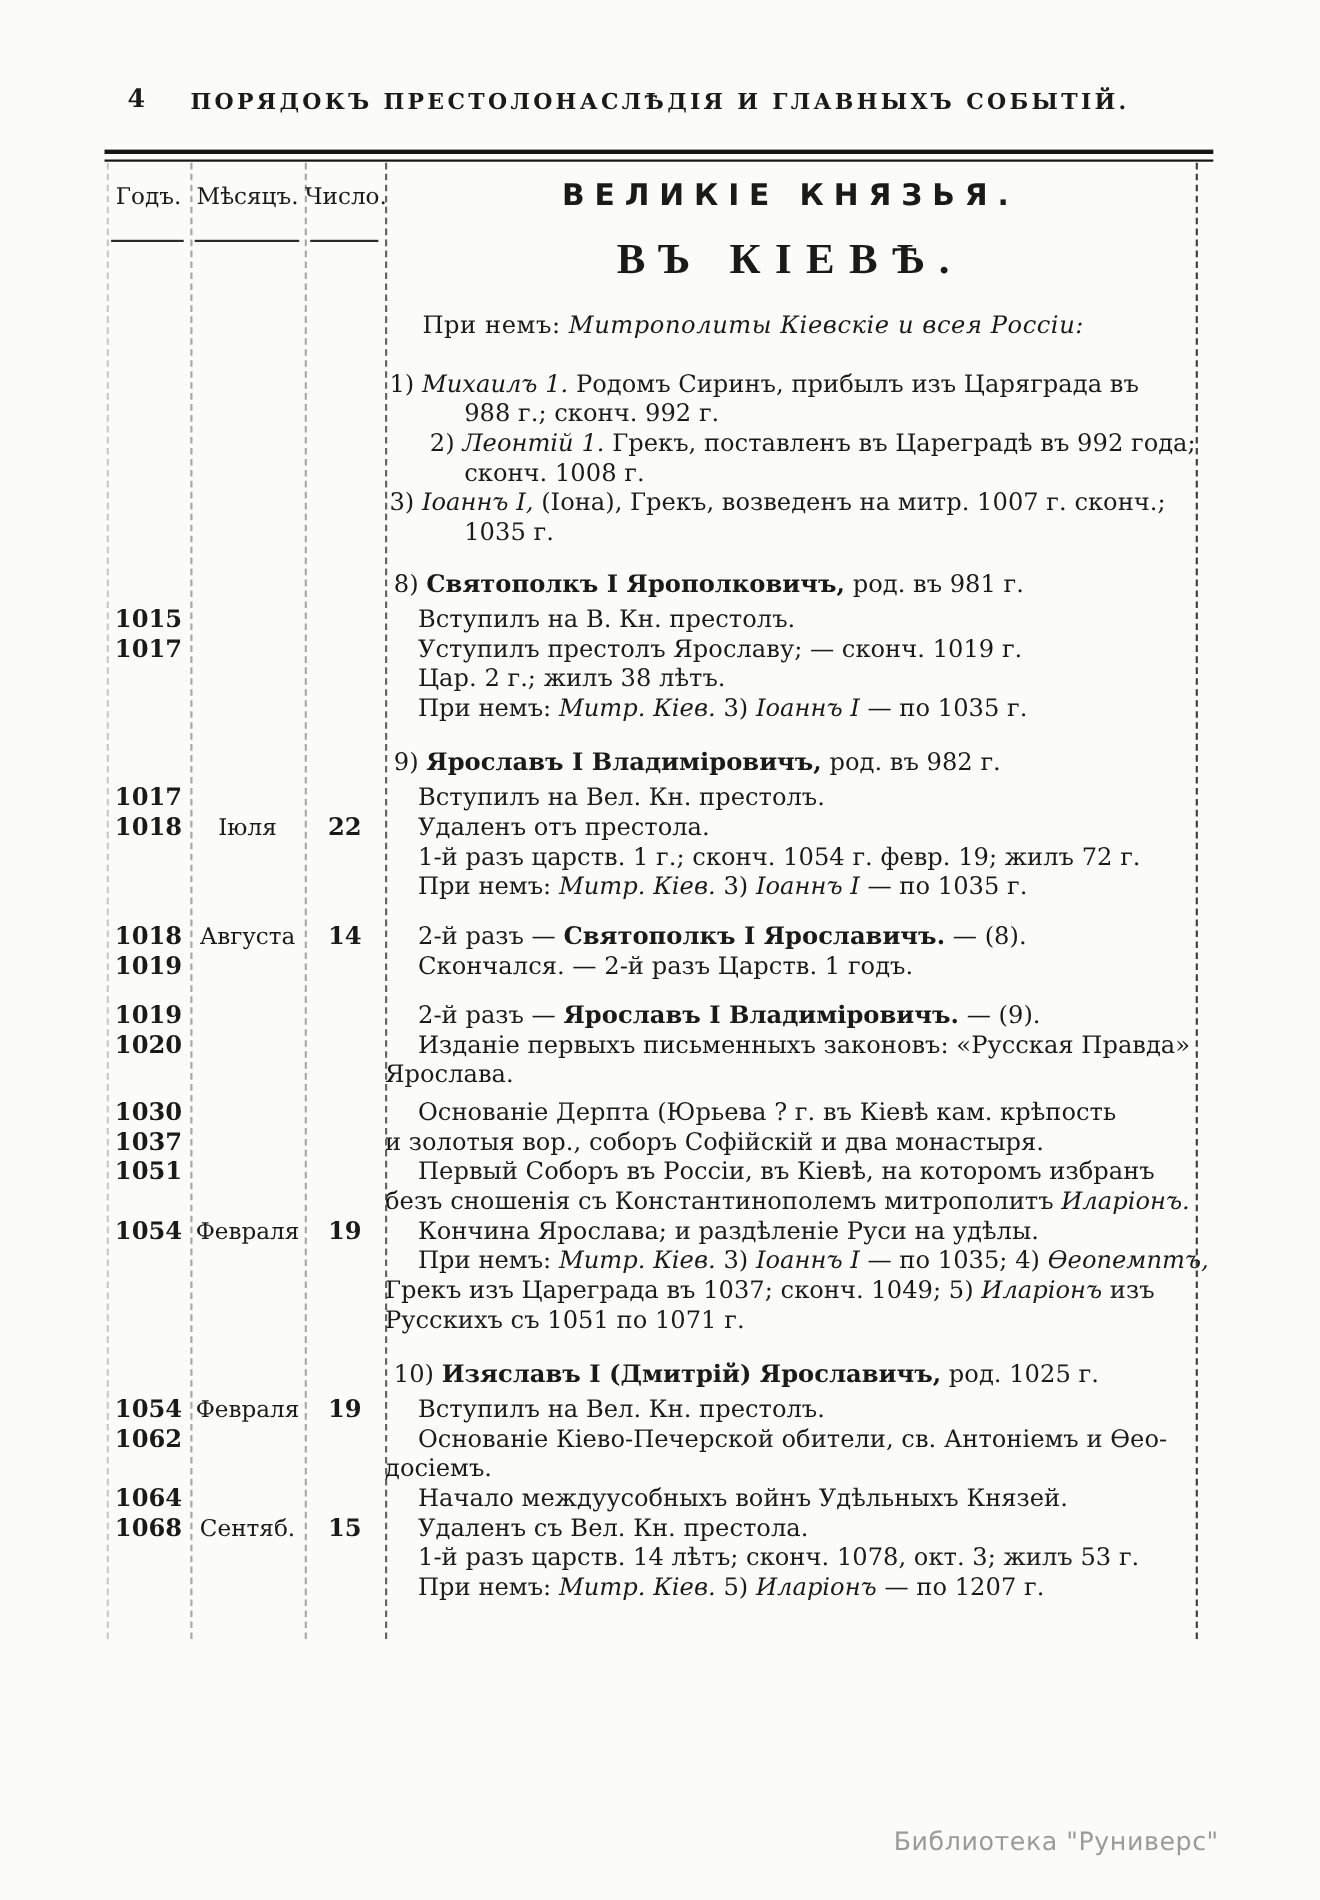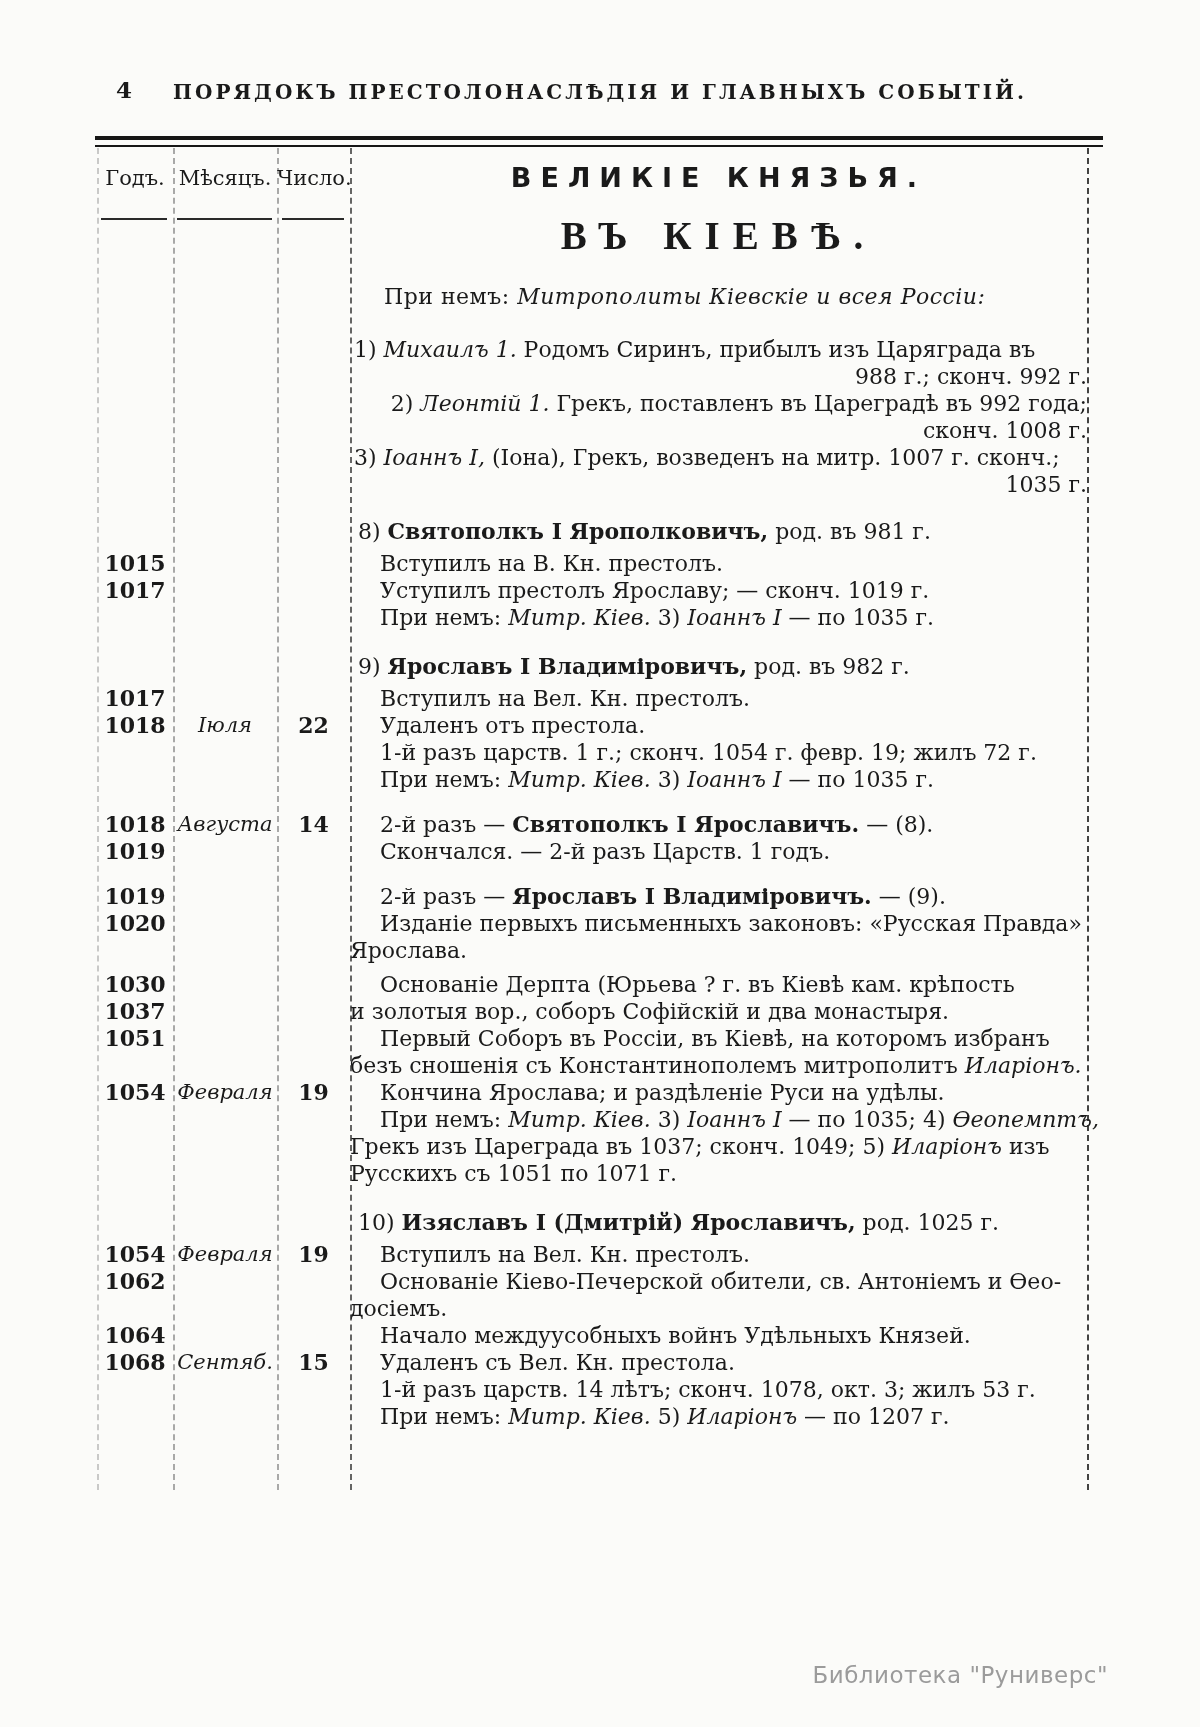--- a/index.html
+++ b/index.html
@@ -67,28 +67,28 @@
     line-height:48px; white-space:nowrap;font-family:Liberation Serif, serif;
   }
 
   .rows { margin-top:23px; }
   .row {
     display:grid;
     grid-template-columns:76px 104px 73px 737px;
     font-size:22px; line-height:27px;
   }
   .c-year  { text-align:center; font-weight:700; font-size:22px; }
-  .c-month { text-align:center; font-size:21px;font-style:italic; }
+  .c-month { text-align:center; font-size:21px; }
   .c-day   { text-align:center; font-weight:700; }
   .c-text  { white-space:nowrap; }
   .c-text.indent-event      { padding-left:30px; }
   .c-text.indent-intro      { padding-left:34px; letter-spacing:.5px; }
   .c-text.indent-header     { padding-left:8px; }
   .c-text.indent-metro      { padding-left:4px; }
-  .c-text.indent-metro-cont { padding-left:72px;text-align:right; }
+  .c-text.indent-metro-cont { padding-left:72px; }
   .c-text.indent-cont       { padding-left:0; }
   .c-text .italic { font-style:italic; }
   .c-text .bold   { font-weight:700; }
 
   .watermark {
     position:absolute; top:1662px; right:92px;
     font-family:"DejaVu Sans", sans-serif;
     font-size:23px; color:#9b9b9b; letter-spacing:.5px;
   }
 </style>
@@ -182,20 +182,26 @@
     <div class="c-text indent-event"><span>Вступилъ на В. Кн. престолъ.</span></div>
   </div>
 
   <div class="row">
     <div class="c-year">1017</div>
     <div class="c-month"></div>
     <div class="c-day"></div>
     <div class="c-text indent-event"><span>Уступилъ престолъ Ярославу; — сконч. 1019 г.</span></div>
   </div>
 
+  <div class="row">
+    <div class="c-year"></div>
+    <div class="c-month"></div>
+    <div class="c-day"></div>
+    <div class="c-text indent-event"><span>Цар. 2 г.; жилъ 38 лѣтъ.</span></div>
+  </div>
 
   <div class="row">
     <div class="c-year"></div>
     <div class="c-month"></div>
     <div class="c-day"></div>
     <div class="c-text indent-event"><span>При немъ: </span><span class="italic">Митр. Кіев.</span><span> 3) </span><span class="italic">Іоаннъ I</span><span> — по 1035 г.</span></div>
   </div>
 
   <div class="row" style="margin-top: 22px;">
     <div class="c-year"></div>

